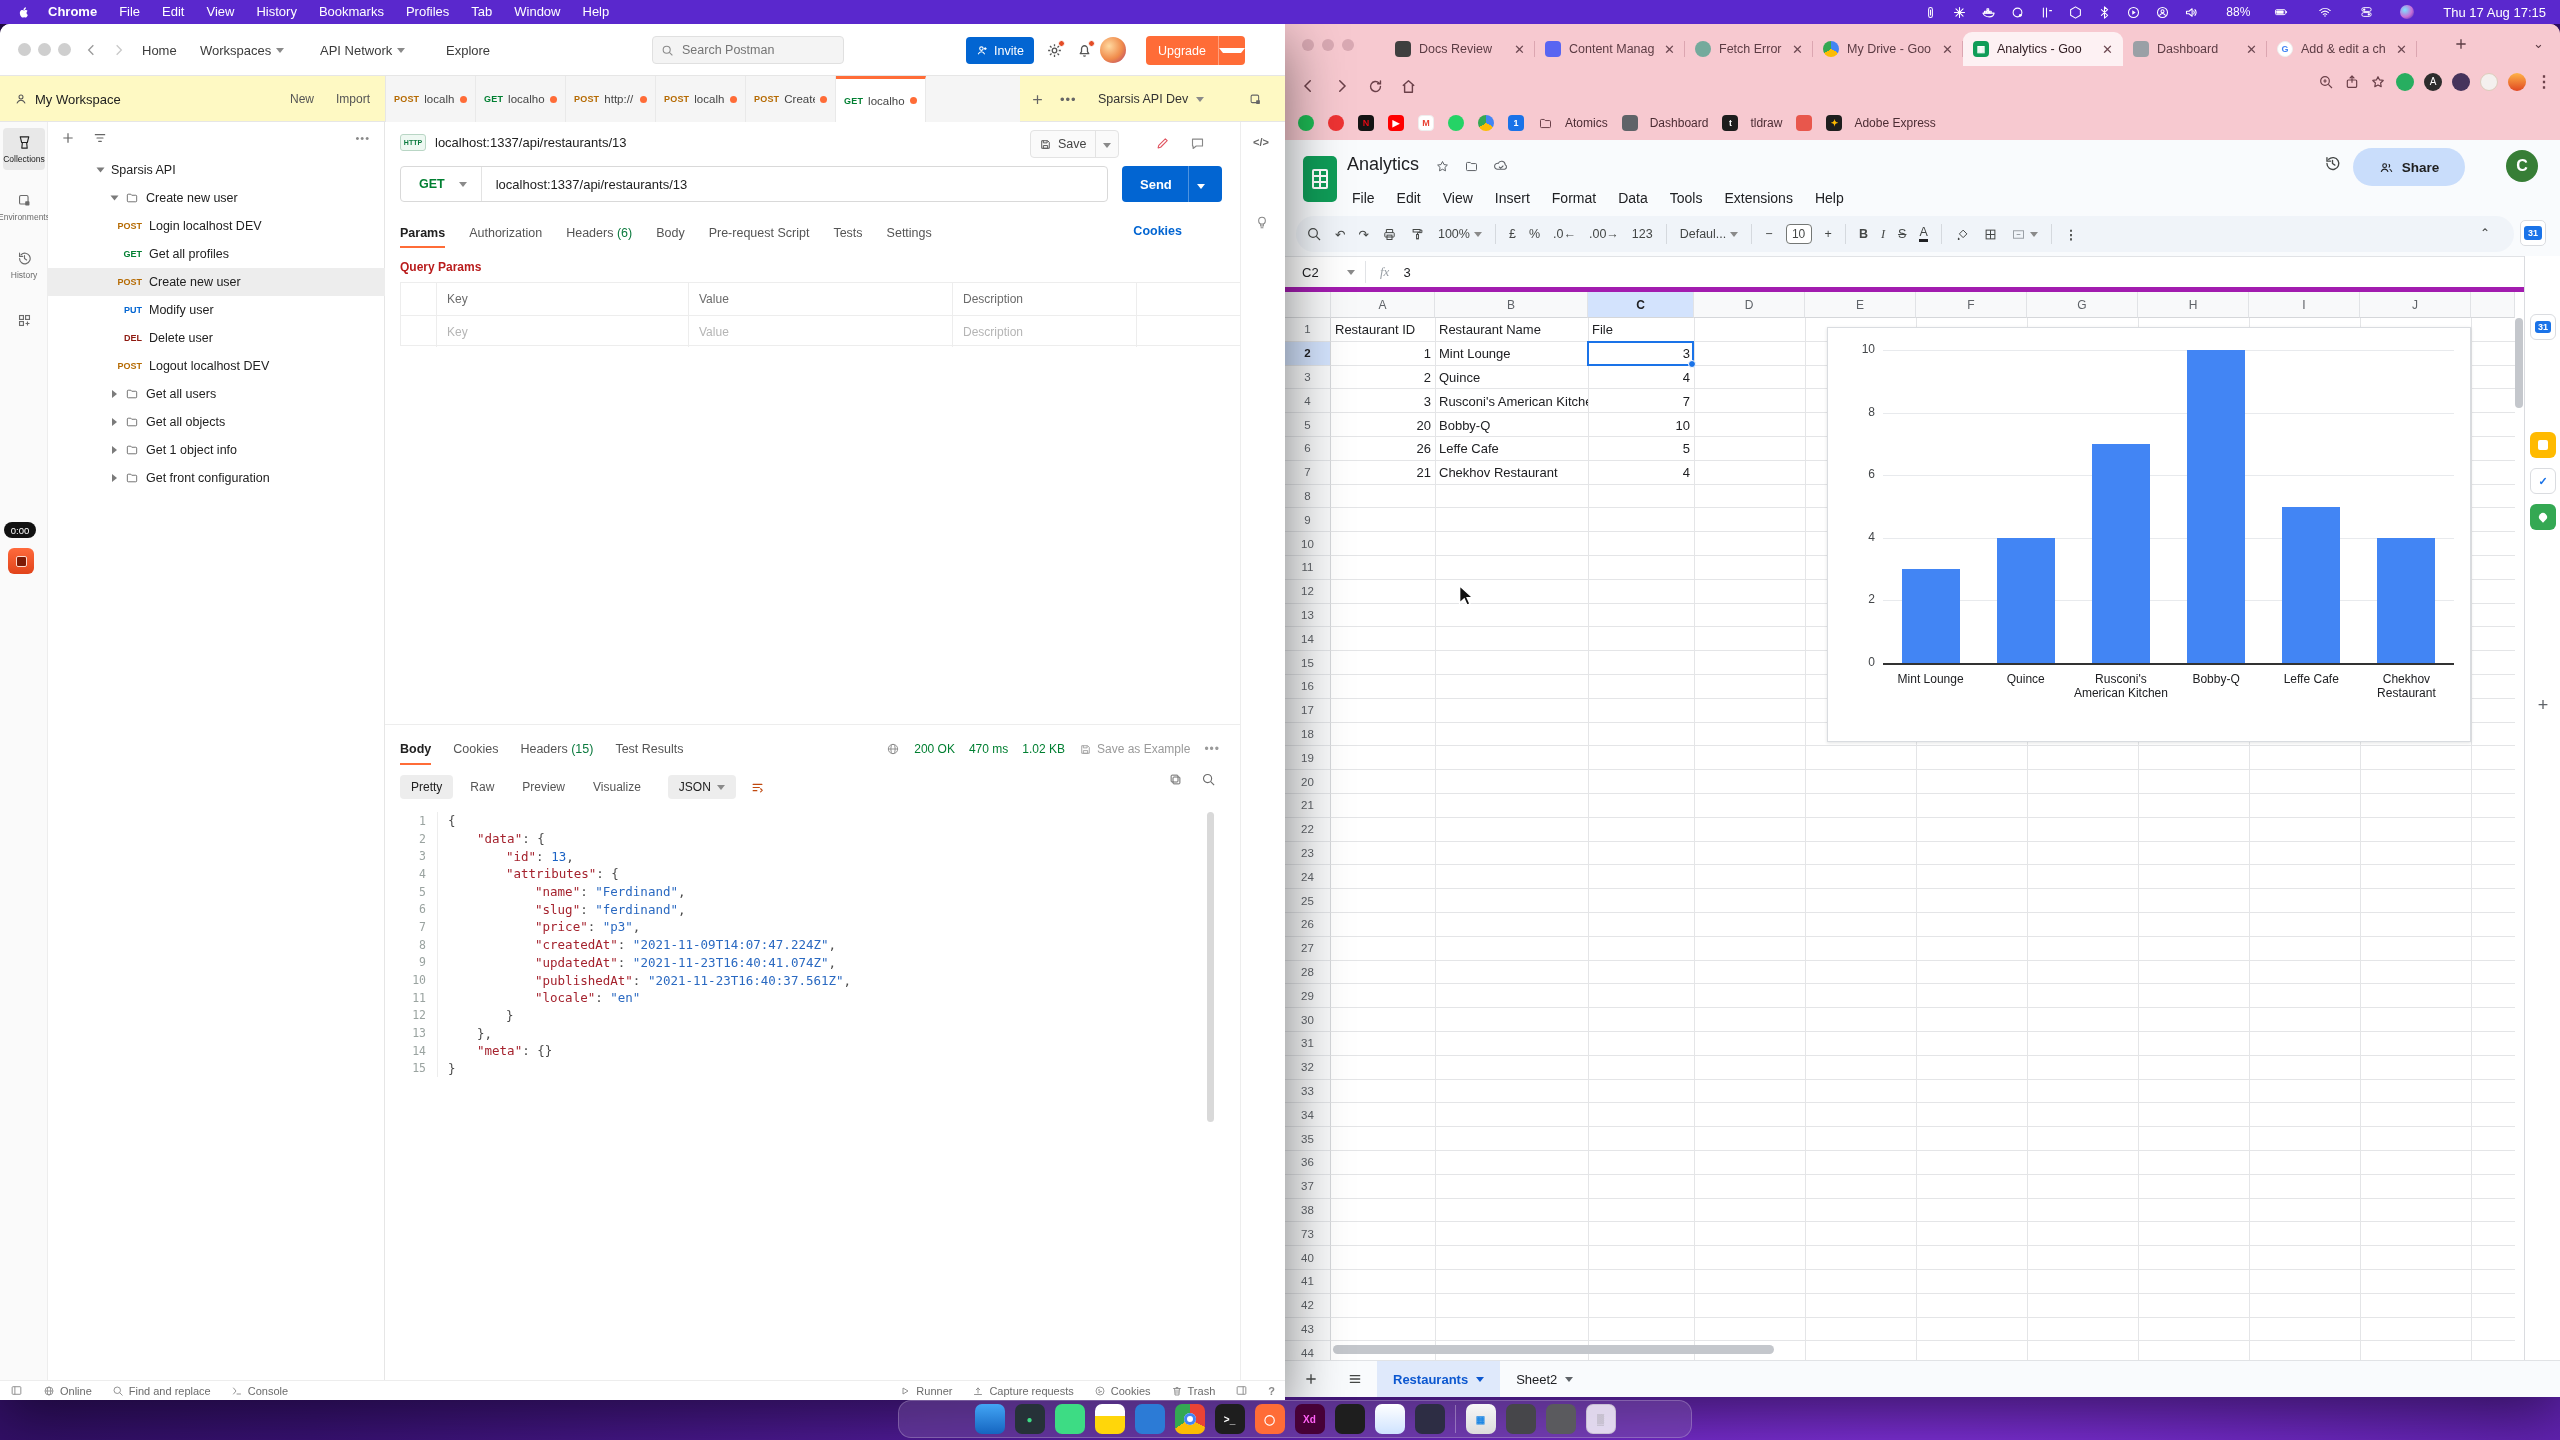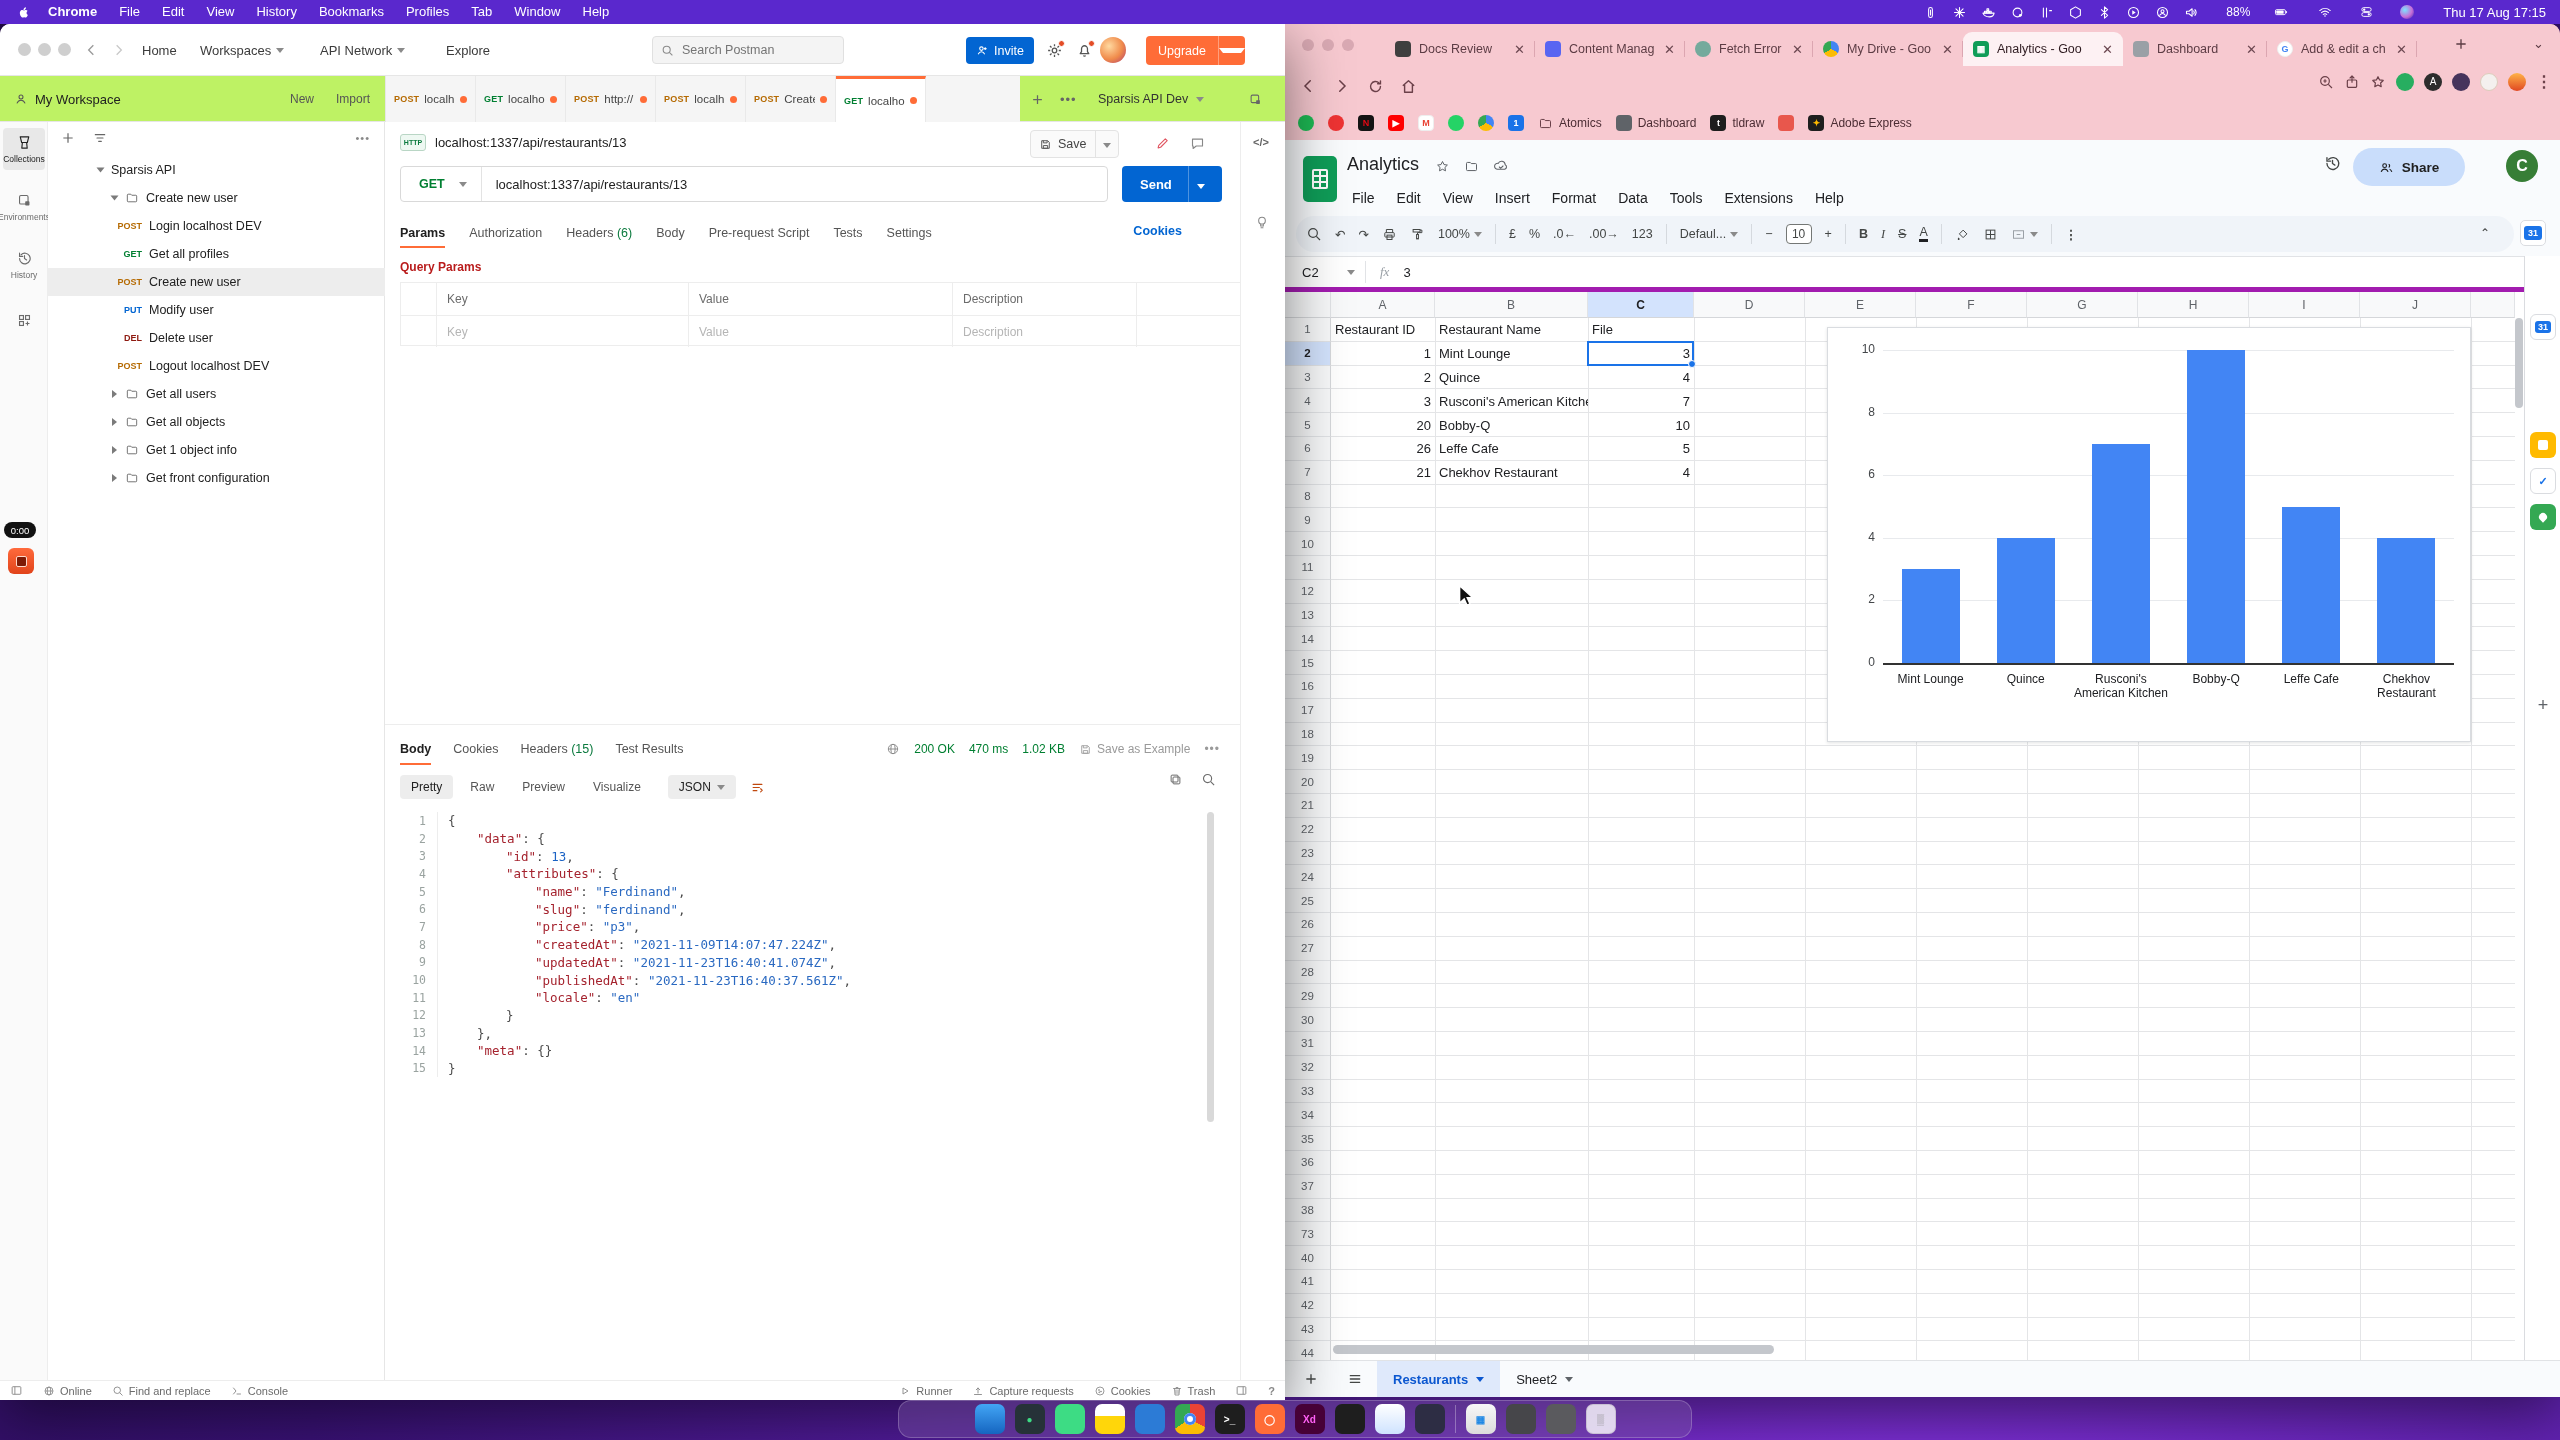--- a/index.html
+++ b/index.html
@@ -39,21 +39,21 @@
   .pm-search input{border:none;background:transparent;outline:none;font-size:12.5px;color:#555;width:140px;margin-left:6px;font-family:inherit;}
   .btn-invite{position:absolute;left:966px;top:13px;height:27px;padding:0 10px;background:#0265d2;color:#fff;border-radius:4px;display:flex;align-items:center;gap:5px;font-size:12.5px;}
   .dotbadge{position:absolute;width:7px;height:7px;border-radius:50%;background:#e34c26;border:1.5px solid #fff;}
   .pm-avatar{position:absolute;left:1100px;top:13px;width:26px;height:26px;border-radius:50%;
     background:radial-gradient(circle at 35% 35%, #ffd9a0, #f08b4b 55%, #b03a6e);}
   .btn-upgrade{position:absolute;left:1146px;top:12px;height:29px;background:#ff6c37;color:#fff;border-radius:4px;display:flex;align-items:center;font-size:12.5px;}
   .btn-upgrade .lab{padding:0 12px;}
   .btn-upgrade .sep{width:1px;height:29px;background:rgba(255,255,255,.35);}
   .btn-upgrade .cvw{padding:0 9px;}
   .cvw{display:inline-block;width:0;height:0;border-left:4px solid transparent;border-right:4px solid transparent;border-top:5px solid #fff;}
-  .pm-row2{position:absolute;left:0;top:52px;width:1285px;height:46px;border-bottom:1px solid #e6e6e6;background:#bef264;}
+  .pm-row2{position:absolute;left:0;top:52px;width:1285px;height:46px;border-bottom:1px solid #e6e6e6;background:#fef9c3;}
   .pm-row2 .tabzone{position:absolute;left:385px;top:0;width:635px;height:46px;background:#f5f5f5;border-left:1px solid #e6e6e6;display:flex;}
   .pm-tab{width:90px;height:46px;border-right:1px solid #e9e9e9;display:flex;align-items:center;padding:0 8px;gap:5px;background:#f5f5f5;overflow:hidden;}
   .pm-tab.act{background:#fff;border-top:3px solid #ff6c37;}
   .pm-tab .meth{font-size:9px;font-weight:bold;letter-spacing:.2px;}
   .pm-tab .lbl{font-size:11.5px;color:#444;white-space:nowrap;overflow:hidden;flex:1;}
   .pm-tab .dot{width:7px;height:7px;border-radius:50%;background:#ff6c37;}
   .pm-rail{position:absolute;left:0;top:98px;width:48px;height:1258px;background:#fafafa;border-right:1px solid #ededed;}
   .rail-item{position:absolute;left:3px;width:42px;border-radius:4px;display:flex;flex-direction:column;align-items:center;gap:3px;color:#6b6b6b;padding:6px 0;}
   .rail-item .rl{font-size:8.5px;}
   .rail-item.act{background:#e8e8e8;color:#212121;}
@@ -122,21 +122,21 @@
   .cr-tab.act{background:#fdf1f3;border-radius:9px 9px 0 0;color:#2e1b20;}
   .cr-tab:not(.act)::after{content:"";position:absolute;right:0;top:9px;height:16px;border-right:1px solid #dca6b1;}
   .fav{width:16px;height:16px;border-radius:4px;flex:0 0 auto;display:flex;align-items:center;justify-content:center;font-size:9px;font-weight:bold;color:#fff;}
   .cr-toolbar{position:absolute;left:0;top:42px;width:1275px;height:40px;background:#f7c9d0;display:flex;align-items:center;color:#6b4049;}
   .cr-nav{padding:0 8px;}
   .omni{position:absolute;left:117px;top:48px;width:862px;height:28px;background:#f1b9c4;border-radius:14px;display:flex;align-items:center;padding:0 12px;gap:8px;color:#44262d;font-size:13px;}
   .omni .url{white-space:nowrap;overflow:hidden;}
   .cr-right{position:absolute;right:8px;top:48px;display:flex;align-items:center;gap:10px;color:#6b4049;}
   .extdot{width:18px;height:18px;border-radius:50%;display:flex;align-items:center;justify-content:center;font-size:10px;color:#fff;}
   .cr-bm{position:absolute;left:0;top:82px;width:1275px;height:34px;background:#f7c9d0;display:flex;align-items:center;padding-left:13px;gap:14px;font-size:12px;color:#4b2c33;}
-  .bm{display:flex;align-items:center;gap:6px;}
+  .bm{display:flex;align-items:center;gap:12px;}
   
   .sh{position:absolute;left:0;top:116px;width:1275px;height:1257px;background:#f9fbfd;color:#202124;}
   .sh-file{position:absolute;left:18px;top:16px;width:34px;height:46px;background:#0f9d58;border-radius:5px;display:flex;align-items:center;justify-content:center;}
   .sh-file .g{width:16px;height:20px;background:#fff;border-radius:2px;display:grid;grid-template-columns:1fr 1fr;grid-template-rows:1fr 1fr 1fr;gap:1.5px;padding:2px;}
   .sh-file .g i{background:#0f9d58;}
   .sh-title{position:absolute;left:62px;top:14px;font-size:18px;color:#202124;}
   .sh-hdicons{position:absolute;left:150px;top:18px;display:flex;gap:14px;color:#5f6368;}
   .sh-menus{position:absolute;left:60px;top:48px;display:flex;gap:8px;font-size:14px;color:#202124;}
   .sh-menus span{padding:2px 7px;border-radius:4px;}
   .sh-hdright{position:absolute;right:115px;top:14px;display:flex;align-items:center;gap:26px;color:#444746;}

